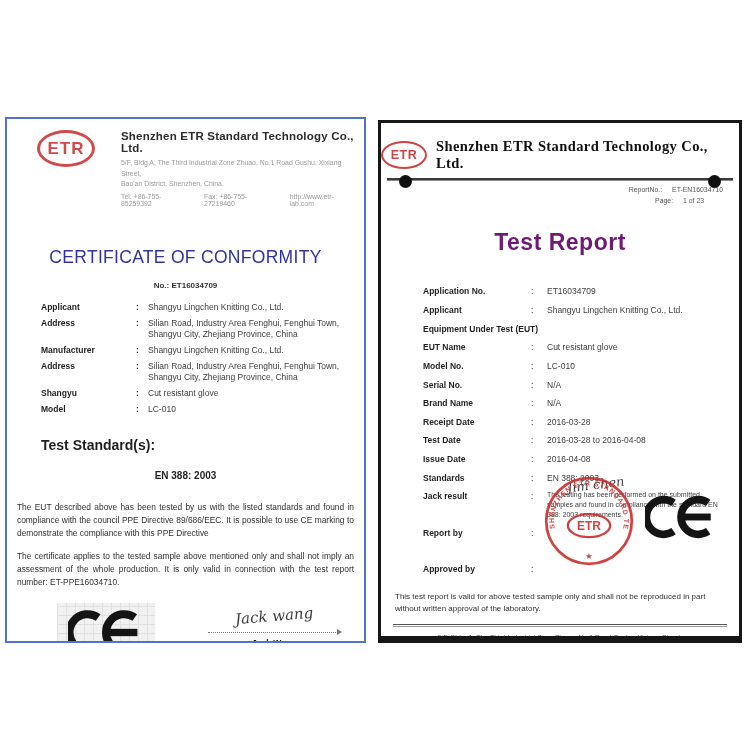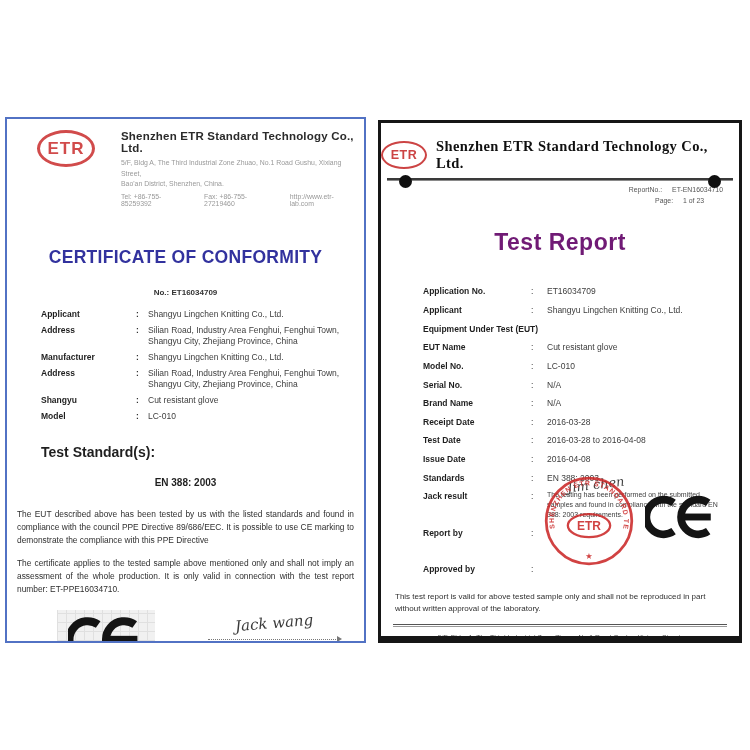--- a/index.html
+++ b/index.html
@@ -11,22 +11,22 @@
 
   
   .lheader { display:flex; align-items:flex-start; padding:11px 8px 0 30px; }
   .etr-logo { width:58px; height:37px; border:3px solid #d14b4b; border-radius:50%;
               display:flex; align-items:center; justify-content:center;
               color:#d14b4b; font-weight:bold; font-size:17px; letter-spacing:1px; flex-shrink:0; }
   .lhead-text { margin-left:26px; }
   .lcompany { font-size:11.5px; font-weight:bold; color:#2b2b2b; letter-spacing:0.2px; }
   .laddr { font-size:6.9px; color:#999; margin-top:4px; line-height:1.55; }
   .lcontact { font-size:6.9px; color:#999; margin-top:3px; display:flex; gap:14px; }
-  .ltitle { text-align:center; margin-top:40px; font-size:17.5px; font-weight:bold; color:#32329e; letter-spacing:0.3px; }
-  .lno { text-align:center; margin-top:20px; font-size:8px; font-weight:bold; color:#333; }
+  .ltitle { text-align:center; margin-top:40px; font-size:17.5px; font-weight:normal; color:#32329e; letter-spacing:0.3px; }
+  .lno { text-align:center; margin-top:13px; font-size:8px; font-weight:bold; color:#333; }
   .lfields { margin:12px 24px 0 34px; }
   .lrow { display:flex; margin-bottom:5px; font-size:8.5px; line-height:1.3; }
   .llabel { width:95px; font-weight:bold; color:#1f1f1f; flex-shrink:0; }
   .lcolon { width:12px; color:#333; flex-shrink:0; font-weight:bold; }
   .lvalue { flex:1; color:#3d3d3d; }
   .lts  { margin:22px 0 0 34px; font-size:14px; font-weight:bold; color:#1f1f1f; }
   .lstd { text-align:center; margin-top:17px; font-size:10px; font-weight:bold; color:#1f1f1f; }
   .lpara { margin:0 10px; font-size:8.4px; color:#2f2f2f; text-align:justify; line-height:1.5; }
   .lpara1 { margin-top:20px; }
   .lpara2 { margin-top:11px; }

